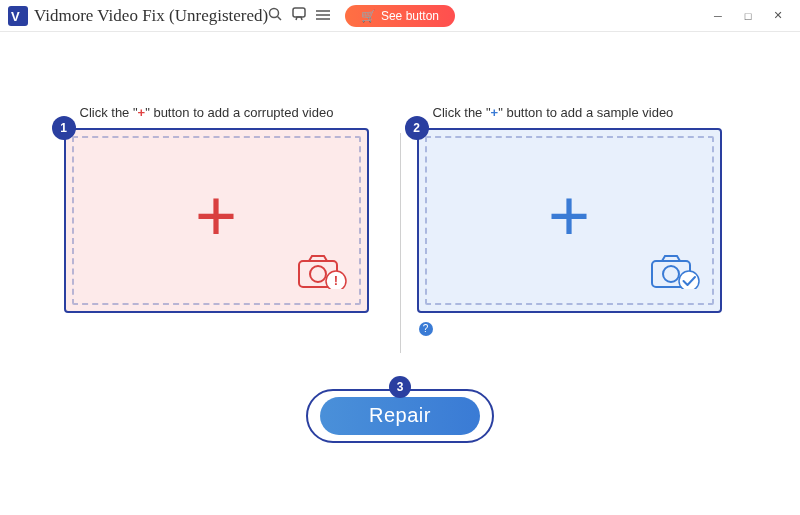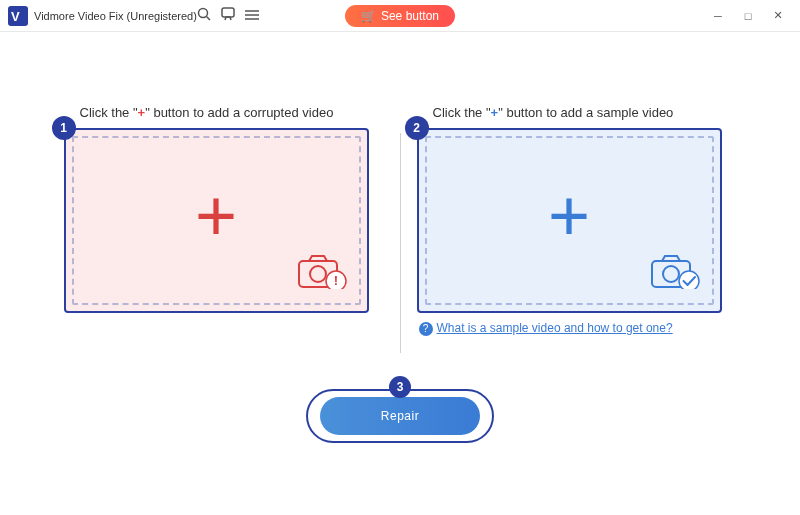--- a/index.html
+++ b/index.html
@@ -25,22 +25,23 @@
     #app-logo {
       display: flex;
       align-items: center;
       gap: 6px;
     }
     .logo-icon {
       width: 20px;
       height: 20px;
     }
     #app-title {
-      font-size: 11px;
+      font-size: 17px;
       color: #333;
+      font-family: Liberation Serif, serif;
     }
     #pricing-btn {
       position: absolute;
       left: 50%;
       transform: translateX(-50%);
       background: linear-gradient(90deg, #ff7043, #ff4f4f);
       color: #fff;
       border: none;
       border-radius: 14px;
       padding: 4px 16px;
@@ -258,21 +259,21 @@
       padding: 6px 12px;
     }
 
     #repair-btn {
       background: linear-gradient(90deg, #4a90d9, #3a7bd5);
       color: #fff;
       border: none;
       border-radius: 22px;
       width: 160px;
       height: 38px;
-      font-size: 12px;
+      font-size: 20px;
       font-weight: 500;
       cursor: pointer;
       letter-spacing: 0.5px;
     }
   </style>
 </head>
 <body>
 
 <div id="titlebar">
   <div id="app-logo">
@@ -369,21 +370,20 @@
 
               <circle cx="41" cy="30" r="10" fill="white" stroke="#3a7bd5" stroke-width="1.5"></circle>
               <path d="M35.5 30 L39.5 34 L47 26" stroke="#3a7bd5" stroke-width="2" stroke-linecap="round" stroke-linejoin="round"></path>
             </svg>
           </div>
         </div>
       </div>
 
       <div class="panel-note">
         <span class="q-badge">?</span>
-        <span>What is a sample video and how to get one?</span>
       </div>
     </div>
 
   </div>
 
   <div id="repair-row">
     <div class="badge-3">3</div>
     <div class="repair-outer">
       <button id="repair-btn">Repair</button>
     </div>

